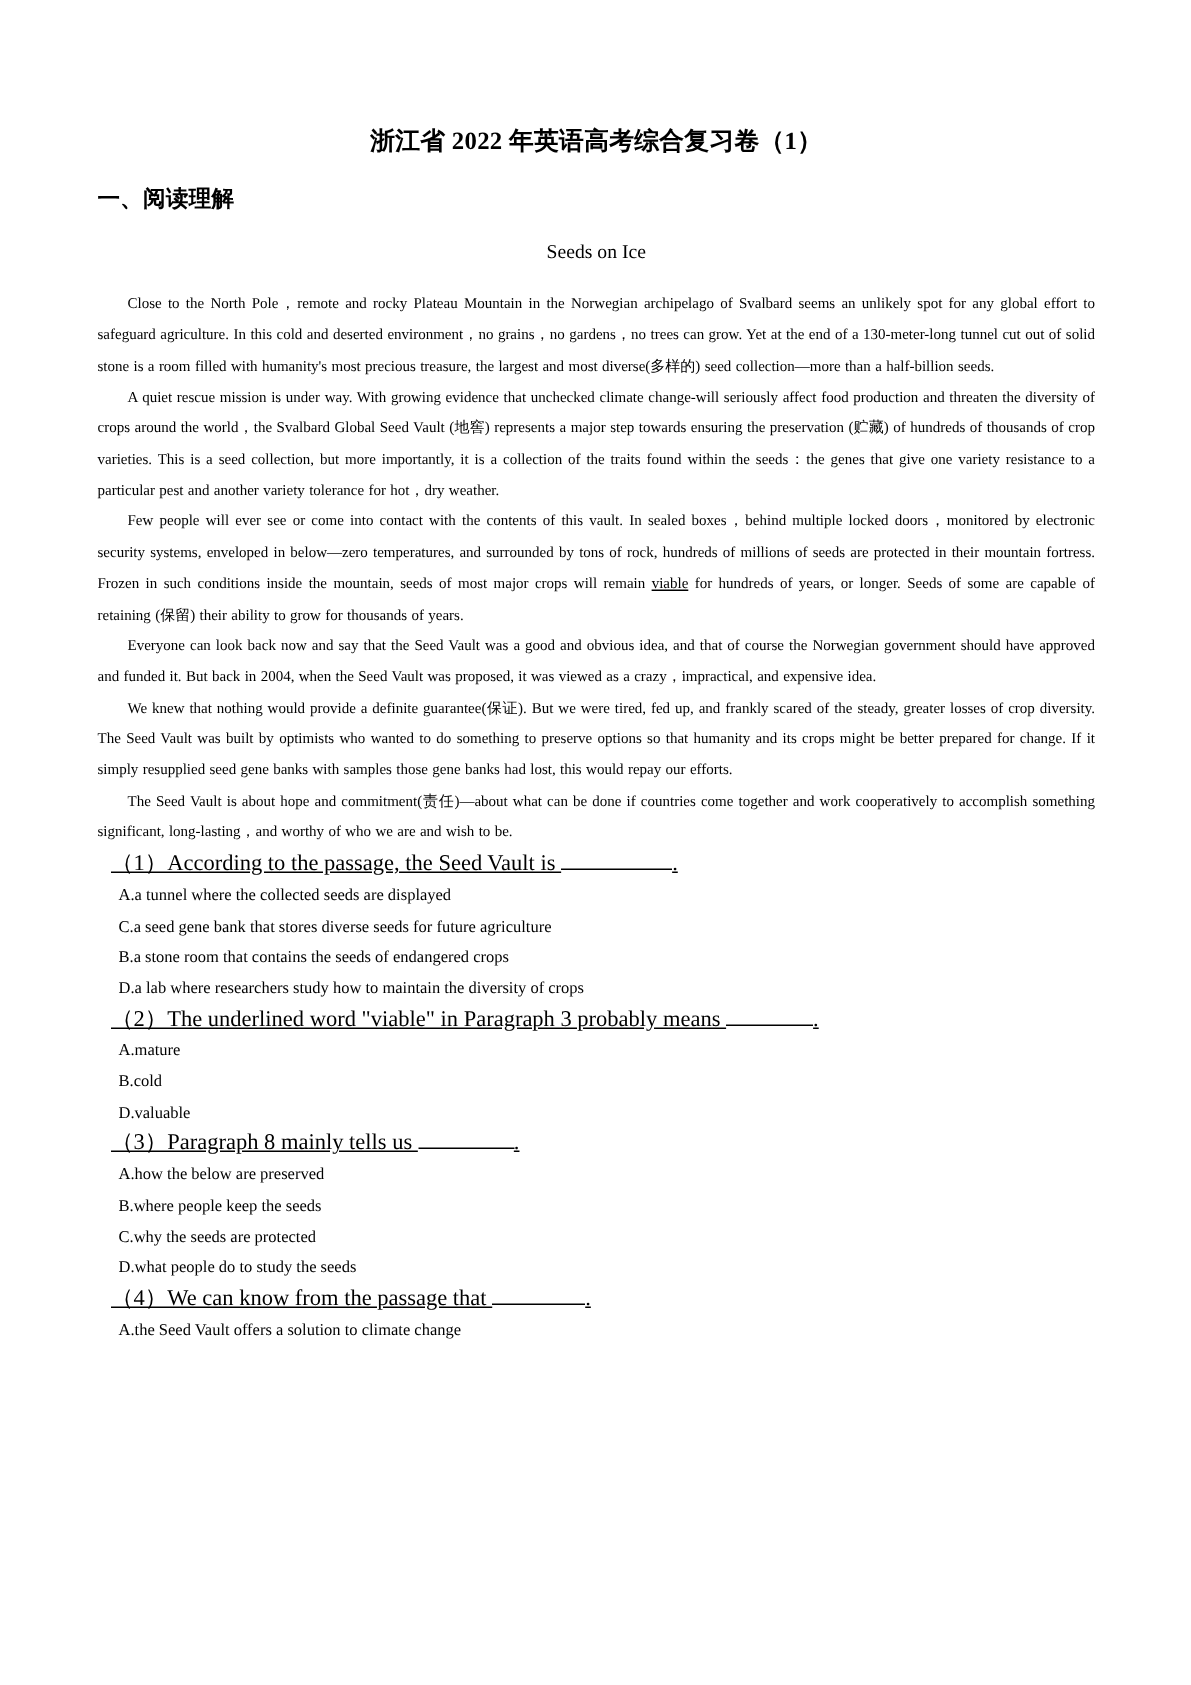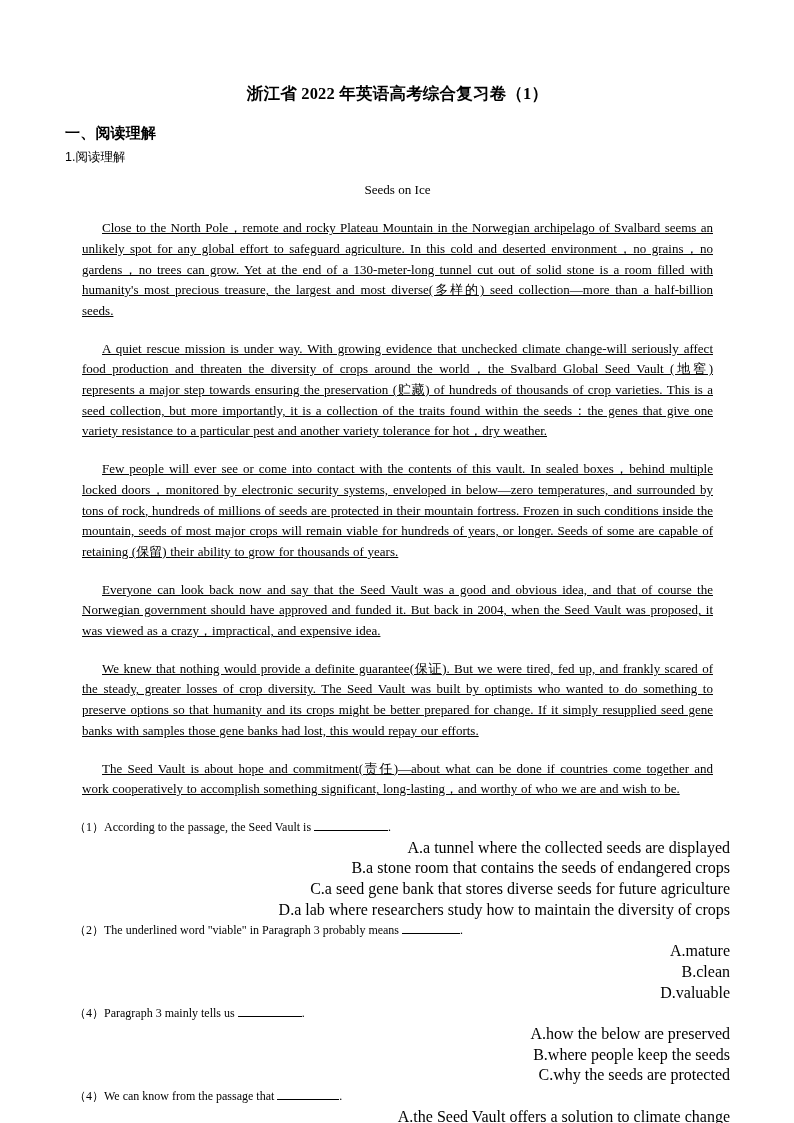--- a/index.html
+++ b/index.html
@@ -66,51 +66,50 @@
     font-size: 13.1px;
     line-height: 20.7px;
   }
   .passage-title {
     text-align: center;
     font-size: 13.1px;
     line-height: 20.7px;
     margin: 15px;
   }
   .para {
-    margin: 17px;
+    margin: 0;
     text-align: justify;
     text-justify: inter-word;
     text-indent: 20px;
-    font-size: 13px;
+    font-size: 10px;
     line-height: 20.7px;
     word-spacing: 0.4px;
-    text-decoration: underline;
   }
   .u { text-decoration: underline; }
 
   
   .questions {
     margin-top: 0px;
     font-size: 13.1px;
     line-height: 20.7px;
   }
   .q-stem {
     margin: 0;
     padding-left: 9px;
-    font-size: 12px;
+    font-size: 15px;
     line-height: 20.7px;
     white-space: nowrap;
+    text-decoration: underline;
   }
   .q-opt {
     margin: 0;
     padding-left: 14px;
-    font-size: 16px;
+    font-size: 11px;
     line-height: 20.7px;
     white-space: nowrap;
-    text-align: right;
   }
   .blank {
     display: inline-block;
     border-bottom: 1px solid #000;
     vertical-align: baseline;
   }
   .blank.w1 { width: 74px; }
   .blank.w2 { width: 58px; }
   .blank.w3 { width: 64px; }
   .blank.w4 { width: 62px; }
@@ -118,21 +117,20 @@
 </head>
 <body>
 
 <div class="page">
   <div class="content">
 
     <div class="doc-title">浙江省 2022 年英语高考综合复习卷（1）</div>
 
     <div class="section-heading">一、阅读理解</div>
 
-    <div class="item-label">1.阅读理解</div>
 
     <div class="passage">
 
       <p class="passage-title">Seeds on Ice</p>
 
       <p class="para">Close to the North Pole，remote and rocky Plateau Mountain in the Norwegian archipelago of Svalbard seems an unlikely spot for any global effort to safeguard agriculture. In this cold and deserted environment，no grains，no gardens，no trees can grow. Yet at the end of a 130-meter-long tunnel cut out of solid stone is a room filled with humanity's most precious treasure, the largest and most diverse(多样的) seed collection—more than a half-billion seeds.</p>
 
       <p class="para">A quiet rescue mission is under way. With growing evidence that unchecked climate change-will seriously affect food production and threaten the diversity of crops around the world，the Svalbard Global Seed Vault (地窖) represents a major step towards ensuring the preservation (贮藏) of hundreds of thousands of crop varieties. This is a seed collection, but more importantly, it is a collection of the traits found within the seeds：the genes that give one variety resistance to a particular pest and another variety tolerance for hot，dry weather.</p>
 
       <p class="para"><span>Few people will ever see or come into contact with the contents of this vault. In sealed boxes，behind multiple locked doors，monitored by electronic security systems, enveloped in below—zero temperatures, and surrounded by tons of rock, hundreds of millions of seeds are protected in their mountain fortress. Frozen in such conditions inside the mountain, seeds of most major crops will remain </span><span class="u">viable</span><span> for hundreds of years, or longer. Seeds of some are capable of retaining (保留) their ability to grow for thousands of years.</span></p>
@@ -141,32 +139,33 @@
 
       <p class="para">We knew that nothing would provide a definite guarantee(保证). But we were tired, fed up, and frankly scared of the steady, greater losses of crop diversity. The Seed Vault was built by optimists who wanted to do something to preserve options so that humanity and its crops might be better prepared for change. If it simply resupplied seed gene banks with samples those gene banks had lost, this would repay our efforts.</p>
 
       <p class="para">The Seed Vault is about hope and commitment(责任)—about what can be done if countries come together and work cooperatively to accomplish something significant, long-lasting，and worthy of who we are and wish to be.</p>
     </div>
 
     <div class="questions">
 
       <p class="q-stem"><span>（1）According to the passage, the Seed Vault is </span><span class="blank w1"></span><span>.</span></p>
       <p class="q-opt">A.a tunnel where the collected seeds are displayed</p>
+      <p class="q-opt">C.a seed gene bank that stores diverse seeds for future agriculture</p>
       <p class="q-opt">B.a stone room that contains the seeds of endangered crops</p>
-      <p class="q-opt">C.a seed gene bank that stores diverse seeds for future agriculture</p>
       <p class="q-opt">D.a lab where researchers study how to maintain the diversity of crops</p>
 
       <p class="q-stem"><span>（2）The underlined word "viable" in Paragraph 3 probably means </span><span class="blank w2"></span><span>.</span></p>
       <p class="q-opt">A.mature</p>
-      <p class="q-opt">B.clean</p>
+      <p class="q-opt">B.cold</p>
       <p class="q-opt">D.valuable</p>
 
-      <p class="q-stem"><span>（4）Paragraph 3 mainly tells us </span><span class="blank w3"></span><span>.</span></p>
+      <p class="q-stem"><span>（3）Paragraph 8 mainly tells us </span><span class="blank w3"></span><span>.</span></p>
       <p class="q-opt">A.how the below are preserved</p>
       <p class="q-opt">B.where people keep the seeds</p>
       <p class="q-opt">C.why the seeds are protected</p>
+      <p class="q-opt">D.what people do to study the seeds</p>
 
       <p class="q-stem"><span>（4）We can know from the passage that </span><span class="blank w4"></span><span>.</span></p>
       <p class="q-opt">A.the Seed Vault offers a solution to climate change</p>
 
     </div>
   </div>
 </div>
 
 </body></html>

